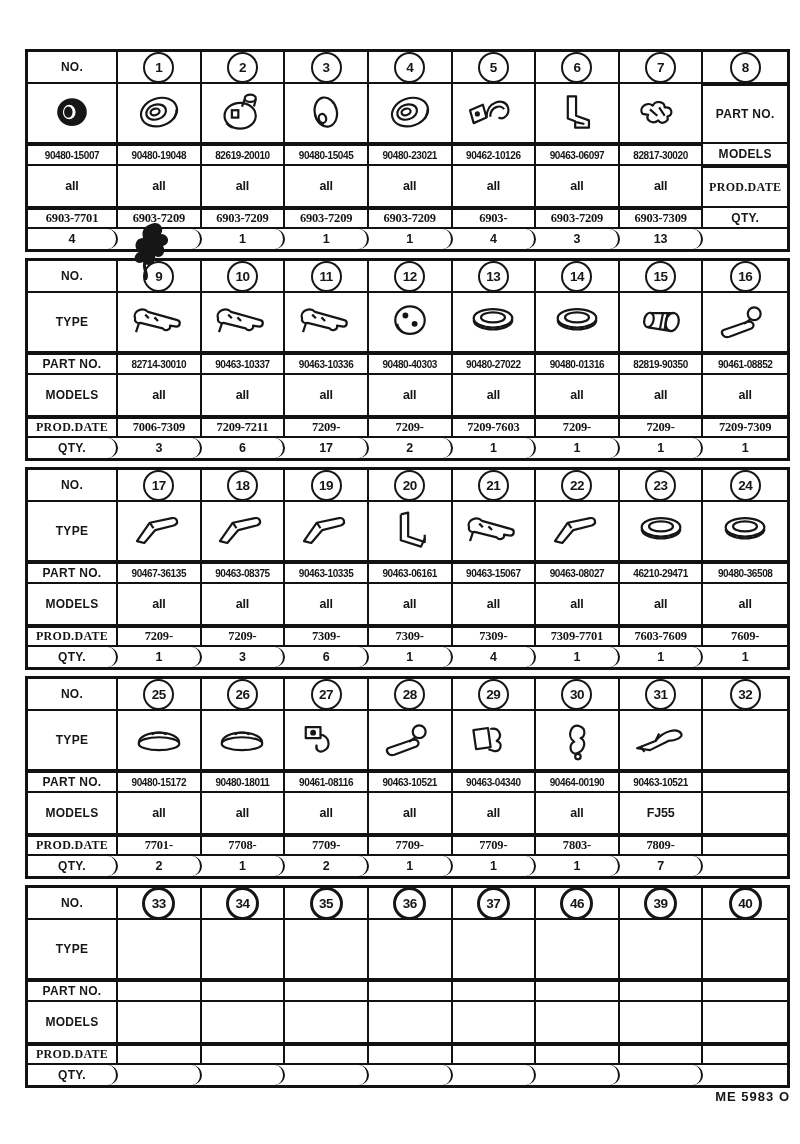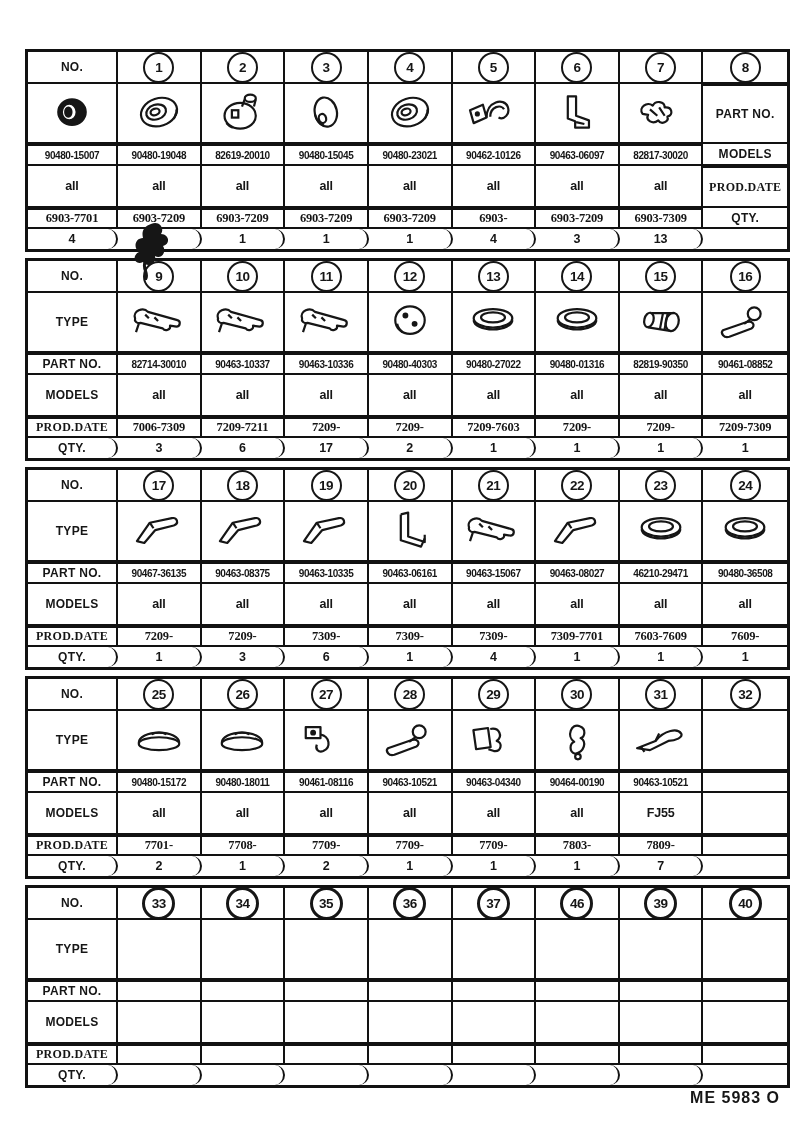--- a/index.html
+++ b/index.html
@@ -32,22 +32,22 @@
   .data-cell{font-size:12.5px;font-weight:700;letter-spacing:-.2px;}
   .row-part_no.data-cell{font-size:10px;letter-spacing:-.4px;text-align:center;}
   .badge{
     width:27px;height:27px;border:2.2px solid #161616;border-radius:50%;
     display:flex;align-items:center;justify-content:center;
     font-size:13.5px;font-weight:700;letter-spacing:-.5px;
   }
   .block:nth-child(5) .badge{border-width:3px;font-weight:800;}
   .part-icon{width:70px;height:46px;display:block;}
   .footer-code{
-    position:absolute;right:20px;top:1089px;
-    font-size:16px;font-weight:700;letter-spacing:1px;
+    position:absolute;right:10px;top:1089px;
+    font-size:13px;font-weight:700;letter-spacing:1px;
   }
   .smudge{position:absolute;left:131px;top:222px;width:42px;height:58px;z-index:3;}
   .symdefs{position:absolute;width:0;height:0;overflow:hidden;}
 </style>
 </head>
 <body>
 
 <svg class="symdefs" xmlns="http://www.w3.org/2000/svg">
   <defs>
     <g id="sym-grommet-ring" stroke="#161616" stroke-width="2.2" fill="none">

